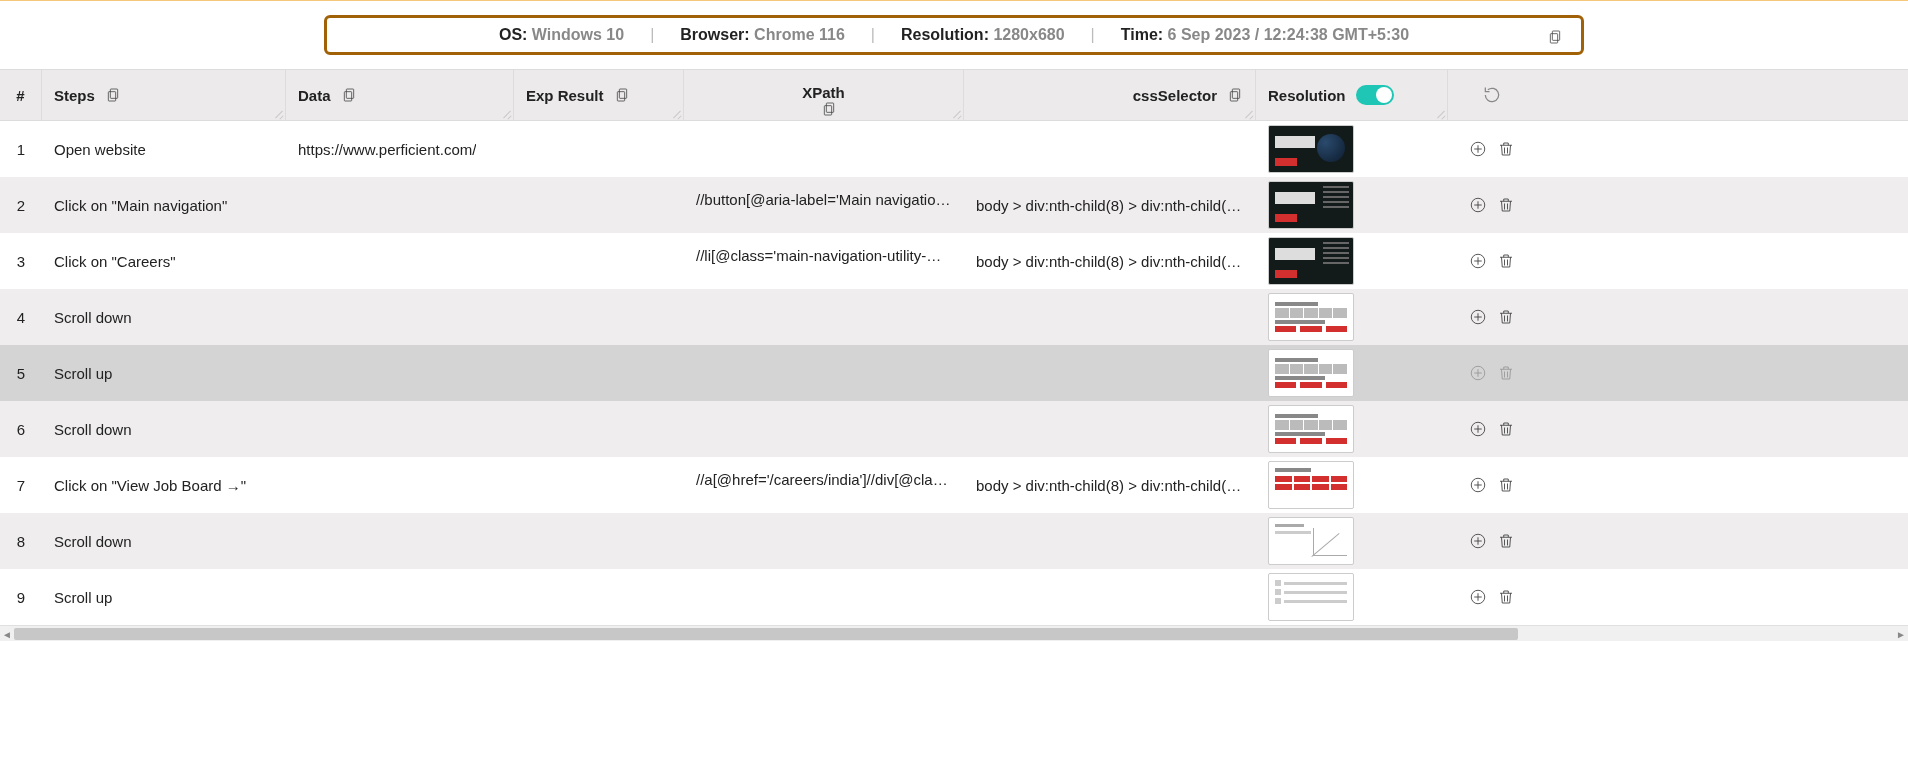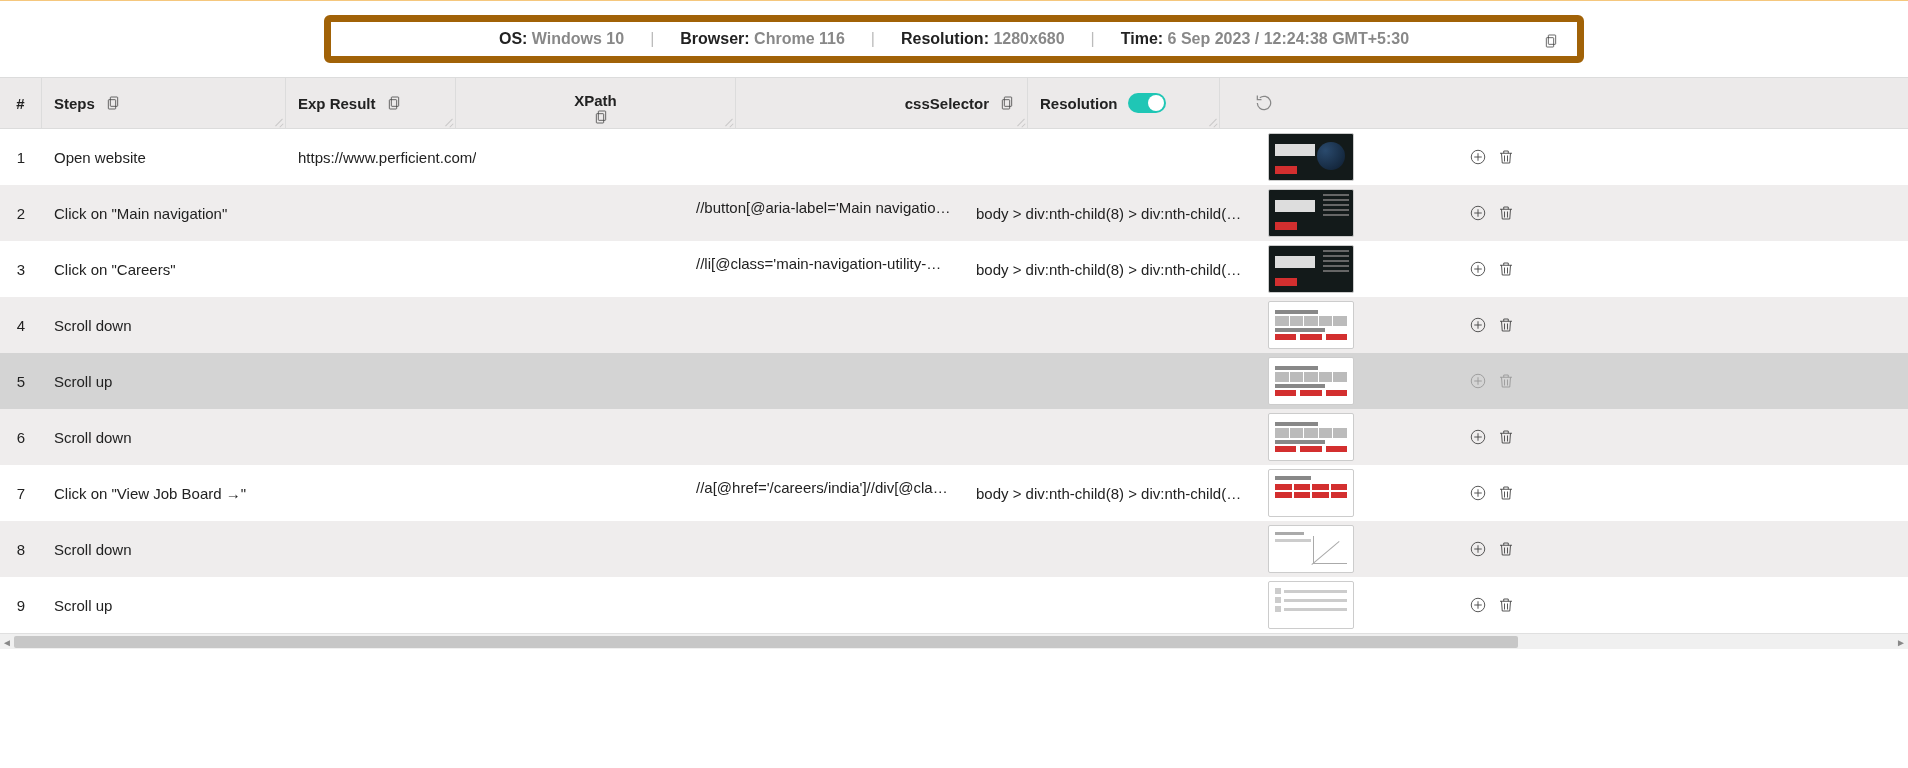--- a/index.html
+++ b/index.html
@@ -9,21 +9,21 @@
     color: #222;
     background: #fff;
     width: 1908px;
   }
   .top-border {
     border-top: 1px solid #f5c77d;
     height: 0;
   }
   .info-bar-wrap { padding: 14px 0 14px 0; display: flex; justify-content: center; }
   .info-bar {
-    border: 7px solid #a16207;
+    border: 3px solid #a16207;
     border-radius: 6px;
     padding: 8px 24px;
     display: flex;
     align-items: center;
     gap: 26px;
     font-size: 16px;
     width: 1260px;
     justify-content: center;
     position: relative;
   }
@@ -278,20 +278,30 @@
     <div class="th col-steps">
       <span>Steps</span>
       <span class="copy-ico hdr-icon">
         <svg viewBox="0 0 24 24">
             <rect x="8" y="3" width="11" height="14" rx="1"></rect>
             <rect x="5" y="7" width="11" height="14" rx="1"></rect>
           </svg>
       </span>
       <span class="resize-mark"></span>
     </div>
+    <div class="th col-data">
+      <span>Data</span>
+      <span class="copy-ico hdr-icon">
+        <svg viewBox="0 0 24 24">
+            <rect x="8" y="3" width="11" height="14" rx="1"></rect>
+            <rect x="5" y="7" width="11" height="14" rx="1"></rect>
+          </svg>
+      </span>
+      <span class="resize-mark"></span>
+    </div>
     <div class="th col-exp">
       <span>Exp Result</span>
       <span class="copy-ico hdr-icon">
         <svg viewBox="0 0 24 24">
             <rect x="8" y="3" width="11" height="14" rx="1"></rect>
             <rect x="5" y="7" width="11" height="14" rx="1"></rect>
           </svg>
       </span>
       <span class="resize-mark"></span>
     </div>

